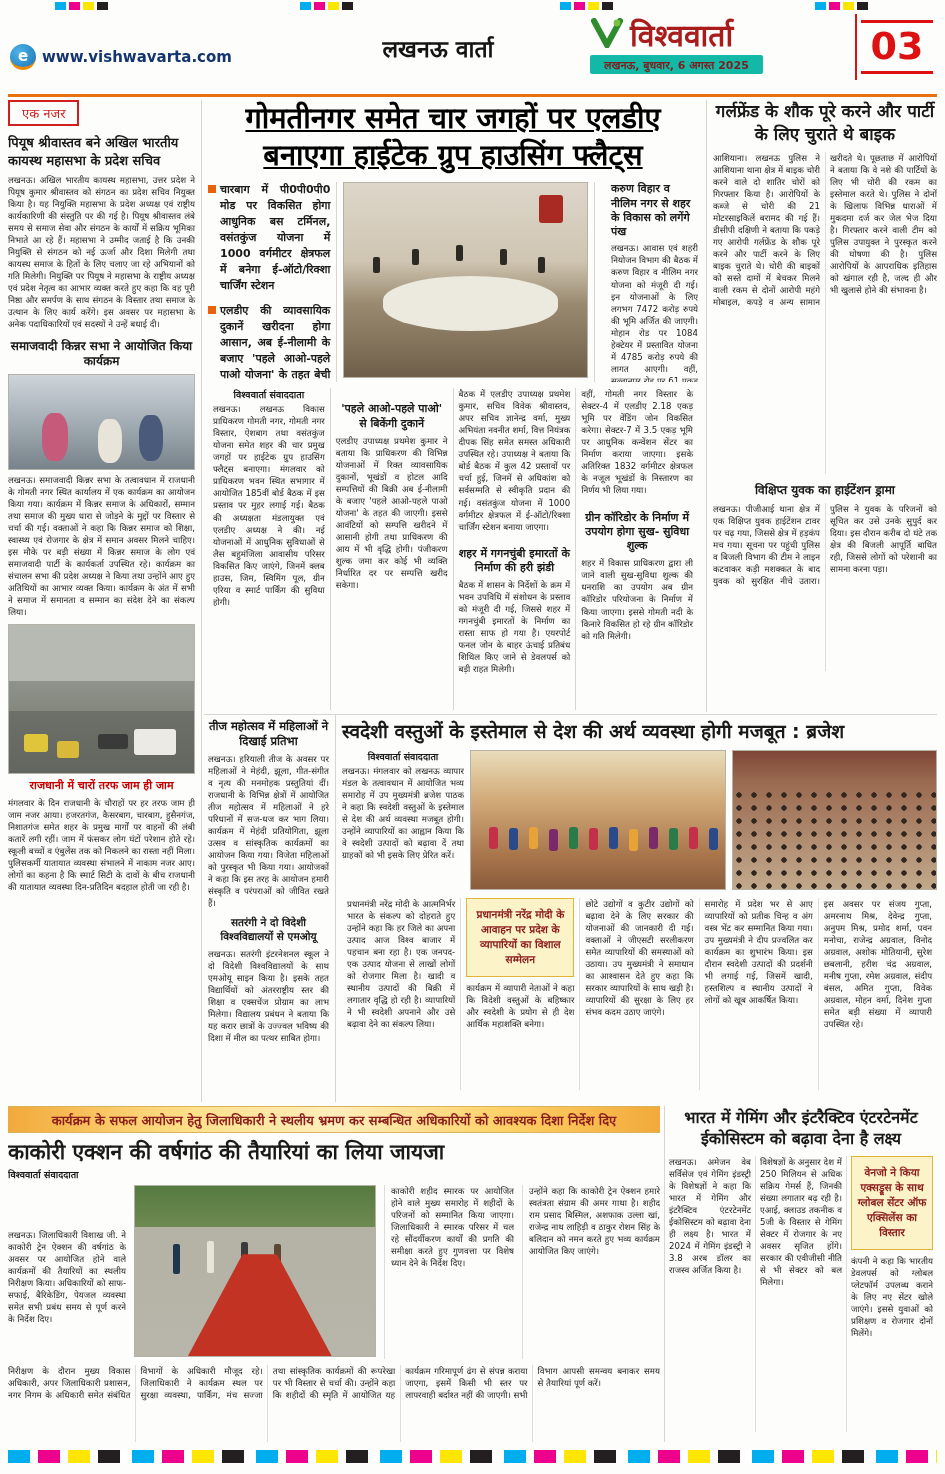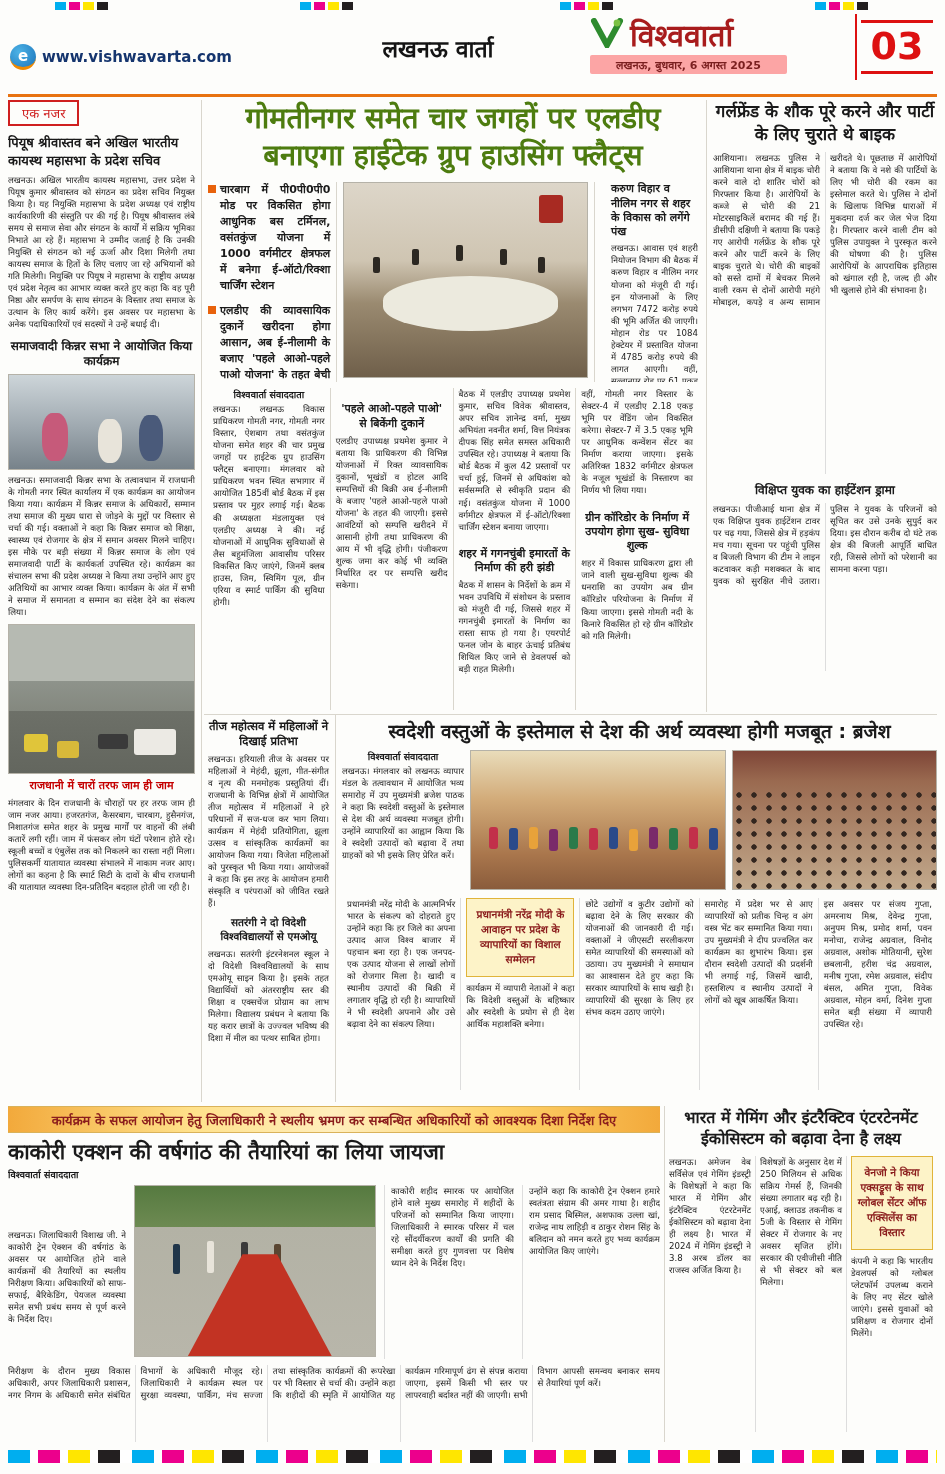--- a/index.html
+++ b/index.html
@@ -11,21 +11,21 @@
   .cK{background:#00aeef}.mK{background:#ec008c}.yK{background:#ffe600}.kK{background:#231f20}
   
   .hdr{position:absolute;left:8px;top:12px;width:929px;height:78px;}
   .brand-left{position:absolute;left:2px;top:32px;display:flex;align-items:center;gap:6px;}
   .globe{width:26px;height:26px;border-radius:50%;background:radial-gradient(circle at 35% 35%,#4db3e6,#1b74bb);color:#fff;font-weight:bold;display:flex;align-items:center;justify-content:center;font-size:15px;border-bottom:3px solid #f08a00;box-sizing:border-box;}
   .url{font-size:15px;font-weight:bold;color:#15356e;}
   .mast-center{position:absolute;left:280px;width:300px;top:20px;text-align:center;font-size:23px;font-weight:bold;color:#141414;}
   .brand-right{position:absolute;right:112px;top:6px;width:235px;}
   .brand-row{display:flex;align-items:center;gap:6px;}
   .pname{font-size:30px;font-weight:bold;color:#a81c1c;line-height:1.1;}
-  .dateline{margin-top:3px;display:inline-block;background:#fca5a5;color:#7a1f1f;font-size:11px;font-weight:bold;padding:2px 26px;border-radius:2px;}
+  .dateline{margin-top:3px;display:inline-block;background:#14b8a6;color:#7a1f1f;font-size:11px;font-weight:bold;padding:2px 14px;border-radius:2px;}
   .pagenum{position:absolute;right:0;top:2px;width:80px;height:66px;border-left:2px solid #d11;display:flex;align-items:center;justify-content:center;}
   .pagenum span{display:block;font-size:38px;font-weight:bold;color:#d11;border-top:3px solid #d11;border-bottom:3px solid #d11;padding:0 10px;line-height:1.25;}
   .toprule{position:absolute;left:8px;top:94px;width:929px;border-top:3px solid #e87211;}
   
   .body{font-size:8.6px;line-height:1.4;text-align:justify;color:#222;}
   .byl{font-weight:bold;font-size:9.5px;text-align:center;margin-bottom:2px;}
   
   .leftcol{position:absolute;left:8px;top:100px;width:194px;height:1002px;padding-right:6px;border-right:1px solid #d9d6cd;box-sizing:border-box;overflow:hidden;}
   .kicker{display:inline-block;border:2px solid #cf1f1f;color:#cf1f1f;font-weight:normal;font-size:13px;padding:2px 12px;margin-bottom:6px;}
   .lc-h1{font-size:13px;font-weight:bold;line-height:1.35;margin:2px 0 5px;}
@@ -43,21 +43,21 @@
   .emblem{position:absolute;width:24px;height:28px;background:#a82a22;right:10%;top:6%;border-radius:3px;}
   .ph-stage{height:140px;background:linear-gradient(180deg,#e9dcba 0%,#d2ab79 35%,#a9764c 75%,#8a5c3c 100%);}
   .stagefolk{position:absolute;left:18px;bottom:40px;width:9px;height:22px;border-radius:3px;background:#c2304a;
     box-shadow:20px 1px #2a4a8a,40px 0 #e8a23a,60px 2px #7a2a6a,80px 0 #2a7a4a,100px 1px #c2304a,120px 0 #2a4a8a,140px 2px #e8a23a,160px 0 #7a2a6a,180px 1px #2a7a4a,200px 0 #c2304a,220px 1px #2a4a8a;}
   .ph-crowd{height:140px;background:linear-gradient(180deg,#7e4537 0%,#9a6a50 22%,#c2a98c 100%);}
   .ph-crowd::after{content:"";position:absolute;left:0;right:0;top:28%;bottom:0;background-image:radial-gradient(circle at 6px 6px,#33261f 2.4px,transparent 3px);background-size:15px 13px;}
   .ph-carpet{height:172px;background:linear-gradient(180deg,#567a40 0%,#6d8a52 24%,#b3b2a5 24%,#b8b6aa 100%);}
   .ph-carpet::after{content:"";position:absolute;left:22%;right:18%;top:40%;bottom:0;background:#c23323;clip-path:polygon(38% 0,62% 0,100% 100%,0 100%);}
   
   .center{position:absolute;left:204px;top:100px;width:498px;height:612px;padding:0 4px;box-sizing:border-box;overflow:hidden;}
-  .lead-h{font-size:29px;font-weight:bold;text-align:center;line-height:1.28;color:#4d7c0f;}
+  .lead-h{font-size:29px;font-weight:bold;text-align:center;line-height:1.28;color:#000000;text-decoration:underline;}
   .c-row1{display:flex;margin-top:8px;height:200px;}
   .bullets{width:132px;padding-right:6px;border-right:1px solid #d9d6cd;box-sizing:border-box;overflow:hidden;}
   .bullet{display:flex;gap:4px;margin-bottom:9px;font-size:11px;font-weight:600;line-height:1.45;text-align:justify;}
   .sq{flex:0 0 8px;width:8px;height:8px;background:#e8620c;margin-top:3px;}
   .c-photo{width:250px;margin-left:6px;}
   .karun{width:106px;margin-left:6px;padding-left:16px;border-left:1px solid #d9d6cd;box-sizing:border-box;overflow:hidden;}
   .karun-h{font-size:11px;font-weight:bold;line-height:1.3;margin-bottom:3px;}
   .c-row2{display:flex;margin-top:6px;height:322px;}
   .ccol{flex:1;padding:0 5px;border-right:1px solid #d9d6cd;overflow:hidden;}
   .ccol:last-child{border-right:none;}
@@ -68,21 +68,21 @@
   .two-col{column-count:2;column-gap:10px;column-rule:1px solid #ddd;}
   .rc-b1{height:322px;overflow:hidden;}
   .rc-sub{font-weight:bold;font-size:12px;text-align:center;margin:7px 0 5px;}
   .rc-b2{height:168px;overflow:hidden;}
   
   .teejcol{position:absolute;left:204px;top:714px;width:132px;height:388px;padding:4px 6px 0 4px;border-top:1px solid #d9d6cd;border-right:1px solid #d9d6cd;box-sizing:border-box;overflow:hidden;}
   .tj-h{font-size:11.5px;font-weight:bold;text-align:center;line-height:1.3;margin-bottom:4px;}
   .tj-h2{font-size:10.5px;font-weight:bold;text-align:center;line-height:1.3;margin:7px 0 4px;}
   
   .swadeshi{position:absolute;left:336px;top:714px;width:601px;height:388px;border-top:1px solid #d9d6cd;padding:4px 0 0 6px;box-sizing:border-box;overflow:hidden;}
-  .sw-h{font-size:19px;font-weight:bold;text-align:center;line-height:1.3;}
+  .sw-h{font-size:19px;font-weight:bold;line-height:1.3;}
   .sw-row1{display:flex;gap:6px;margin-top:6px;height:142px;}
   .sw-intro{width:122px;overflow:hidden;}
   .sw-ph1{width:256px;}
   .sw-ph2{flex:1;}
   .sw-row2{display:flex;margin-top:6px;height:192px;}
   .swcol{flex:1;padding:0 5px;border-right:1px solid #ddd;overflow:hidden;}
   .swcol:last-child{border-right:none;}
   .inset{background:#fdf3c8;border:1px solid #e0b43a;color:#8b1d1d;font-weight:bold;font-size:10.5px;line-height:1.45;text-align:center;padding:8px 5px;box-sizing:border-box;margin-bottom:5px;}
   
   .band{position:absolute;left:8px;top:1106px;width:652px;height:27px;background:linear-gradient(90deg,#f2a93b,#ffe18a 28%,#ffeebc 50%,#ffd36a 75%,#f2a93b);display:flex;align-items:center;justify-content:center;border-top:1px solid #d9b25a;border-bottom:1px solid #d9b25a;box-sizing:border-box;}

